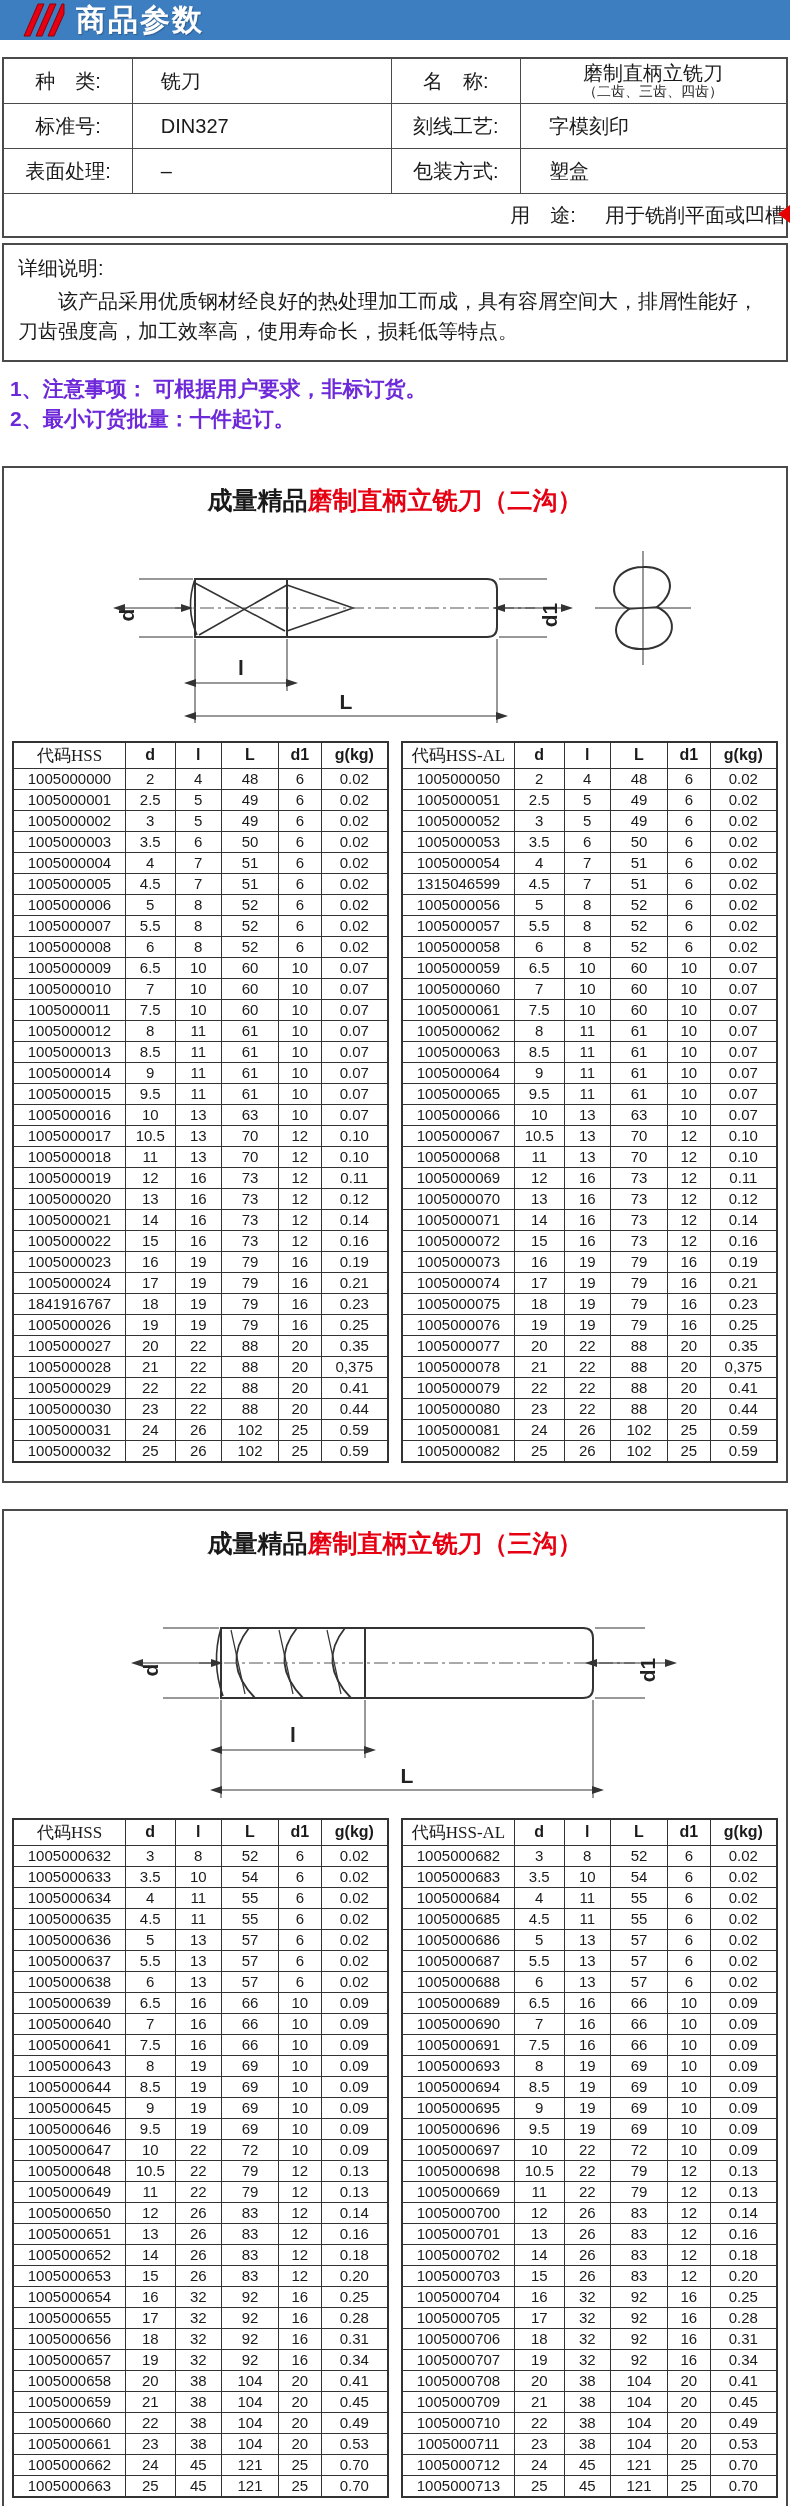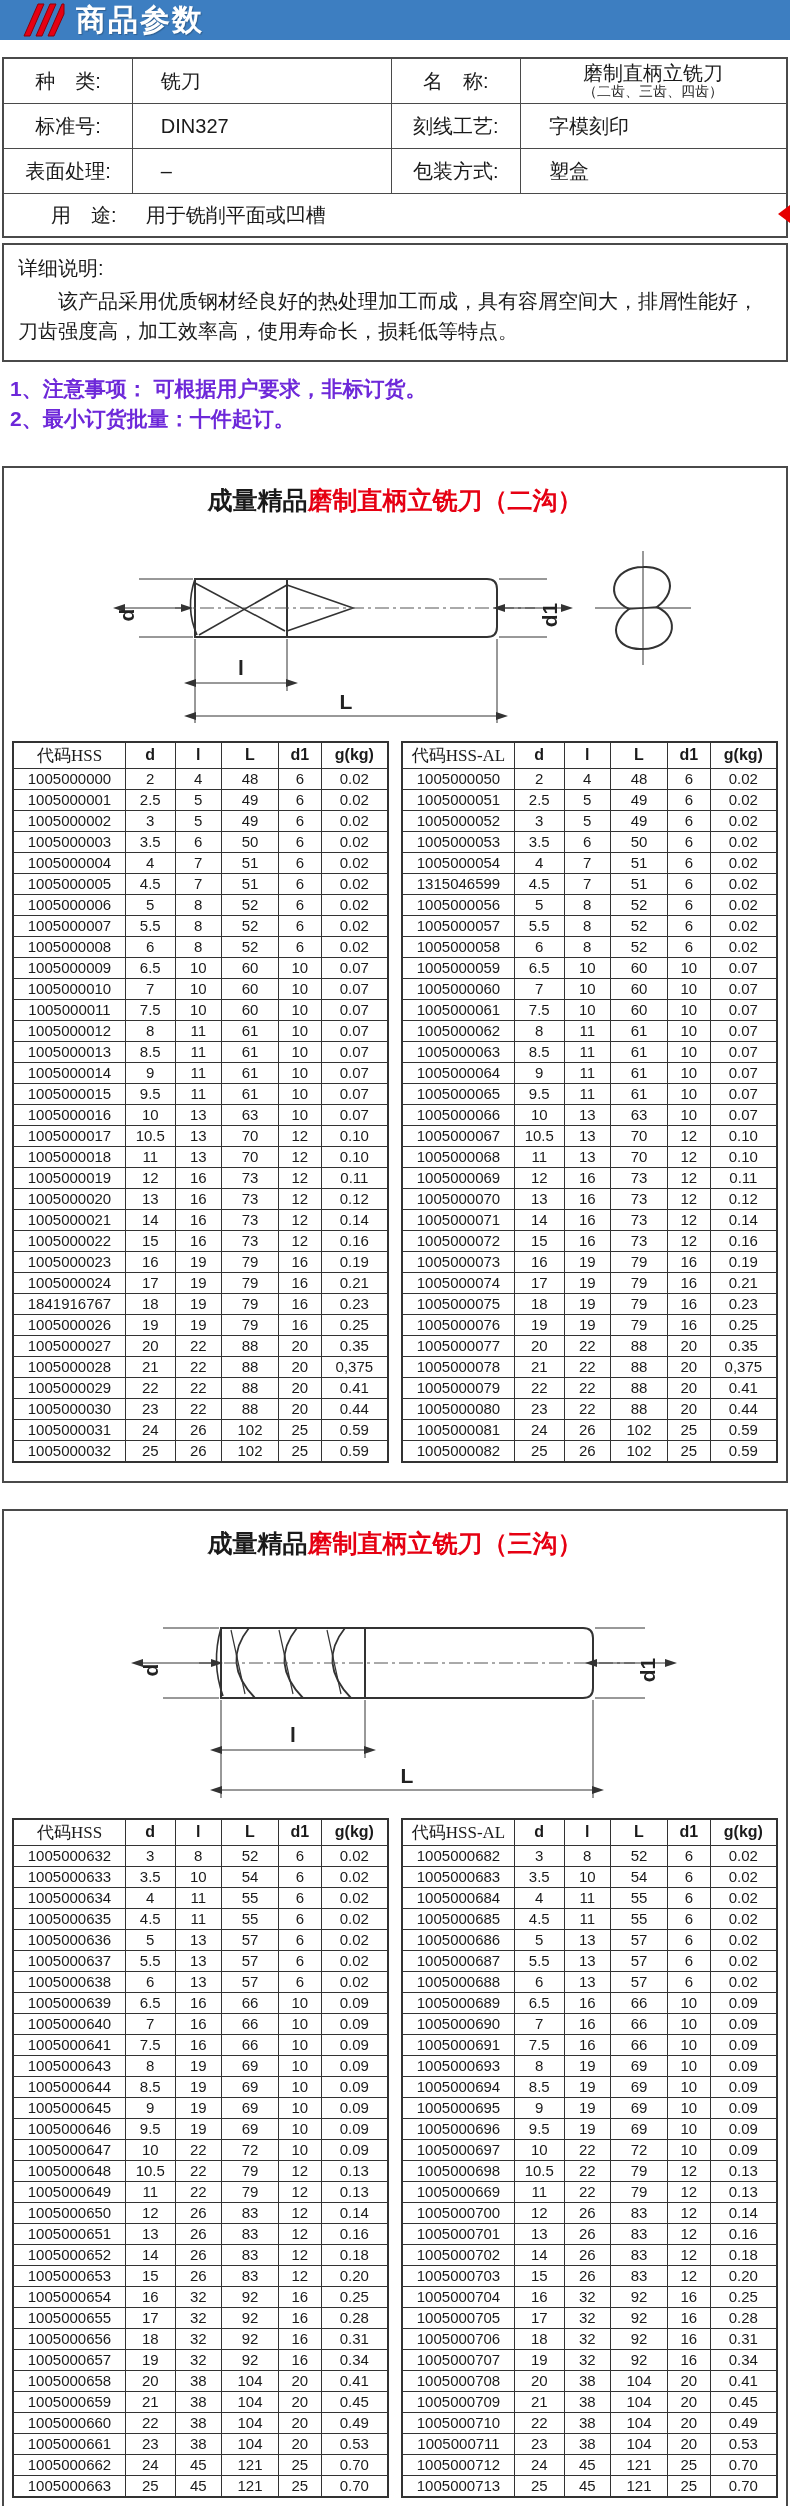--- a/index.html
+++ b/index.html
@@ -12,21 +12,21 @@
 
   
   .spec-wrap{margin:17px 2px 0 2px;}
   table.spec{width:100%;border-collapse:collapse;border:2px solid #4a4a4a;}
   table.spec td{border:1.5px solid #4a4a4a;font-size:20px;vertical-align:middle;margin-top:12px;}
   td.lbl{width:16.5%;text-align:center;height:42px;}
   td.val{width:33%;padding-left:28px;}
   td.val2{width:34%;padding-left:28px;}
   .name-cell{text-align:center;padding-left:0 !important;line-height:1.1;padding-top:3px;padding-bottom:3px;}
   .name-sub{font-size:14px;display:block;}
-  td.usage{text-align:left;height:40px;font-size:20px;padding-left:47px;}
+  td.usage{text-align:right;height:40px;font-size:20px;padding-left:47px;}
 
   
   .desc-box{margin:5px 2px 0 2px;border:2px solid #4a4a4a;padding:10px 14px 14px 14px;}
   .desc-title{font-size:20px;}
   .desc-text{font-size:20px;line-height:1.5;margin-top:4px;text-indent:2em;}
 
   
   .notes{margin:12px 2px 0 10px;}
   .note-line{color:#6d28d9;font-size:21px;font-weight:bold;line-height:1.45;}
 

